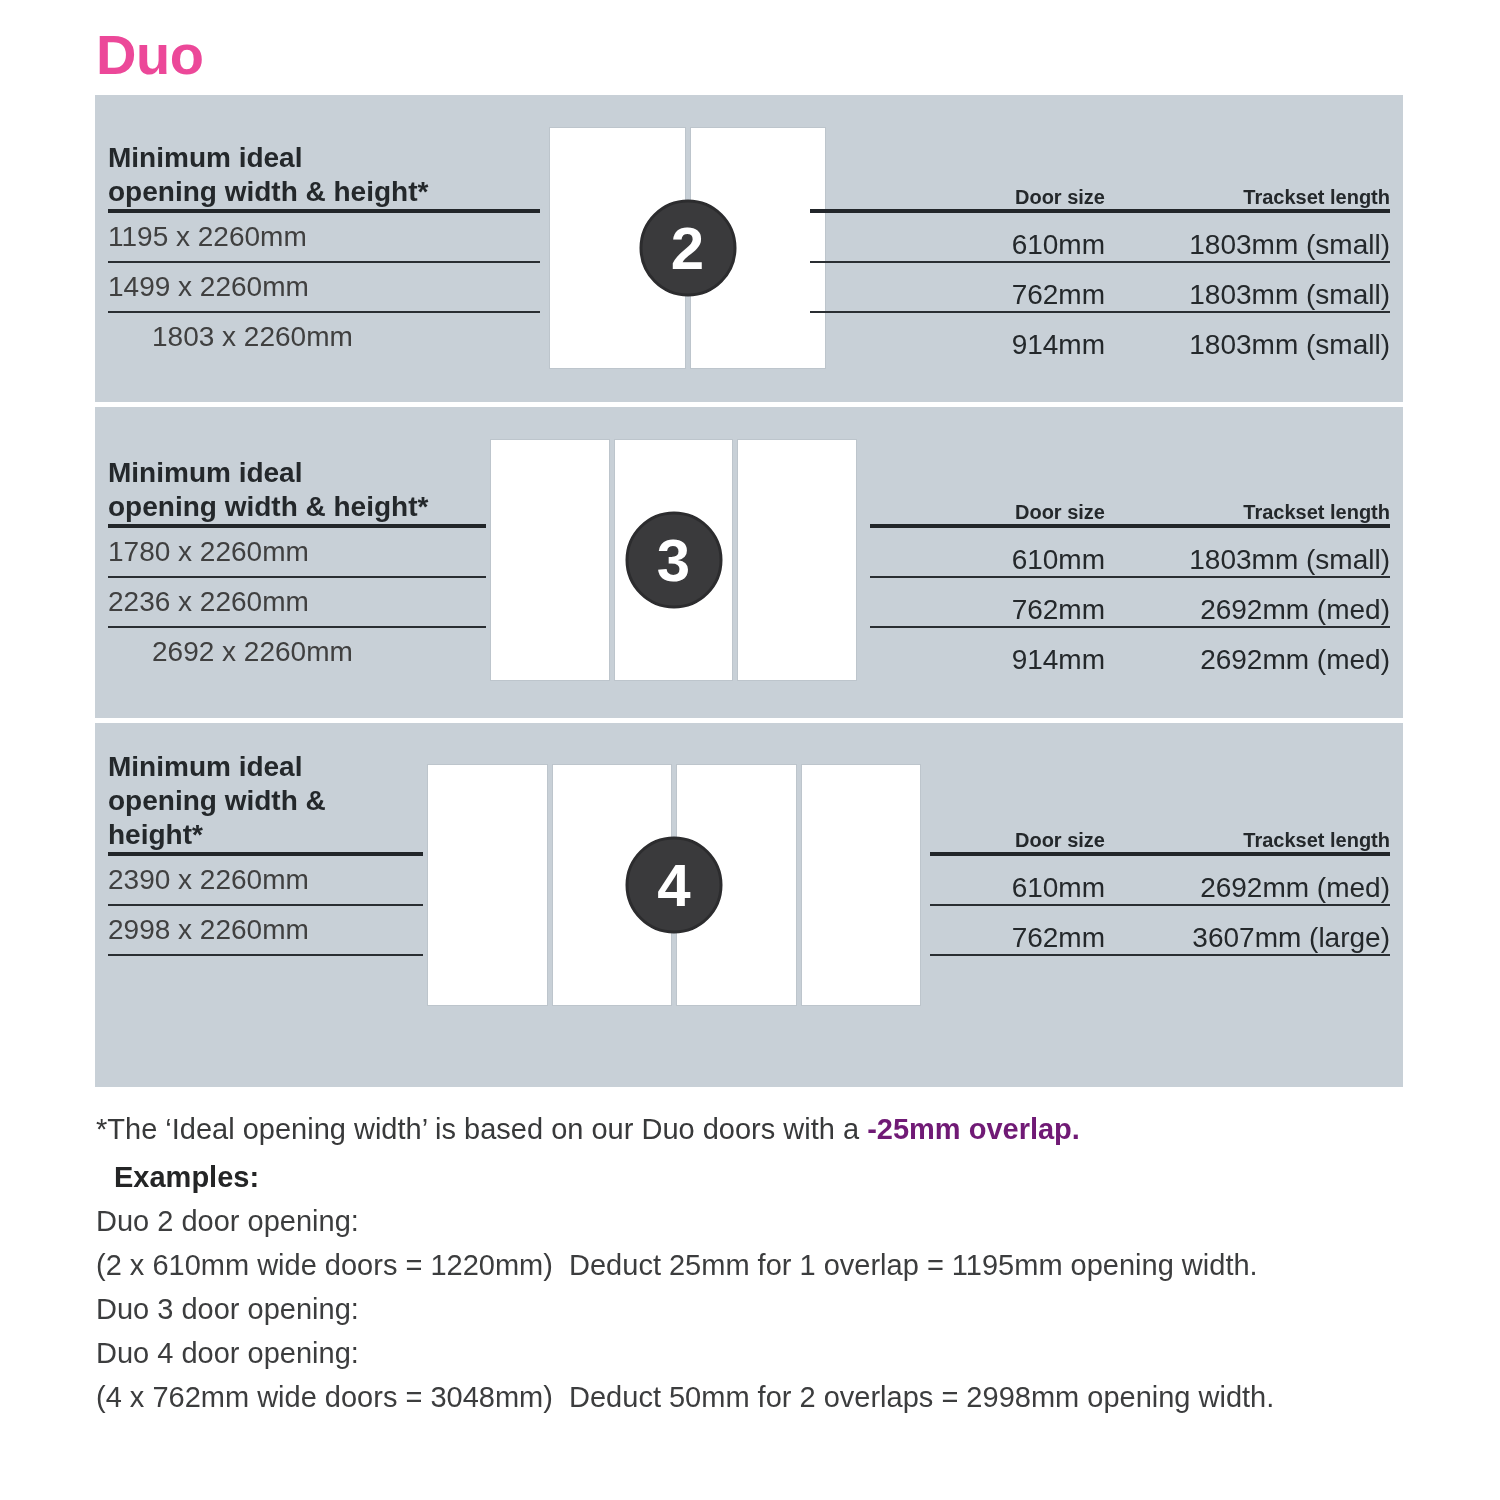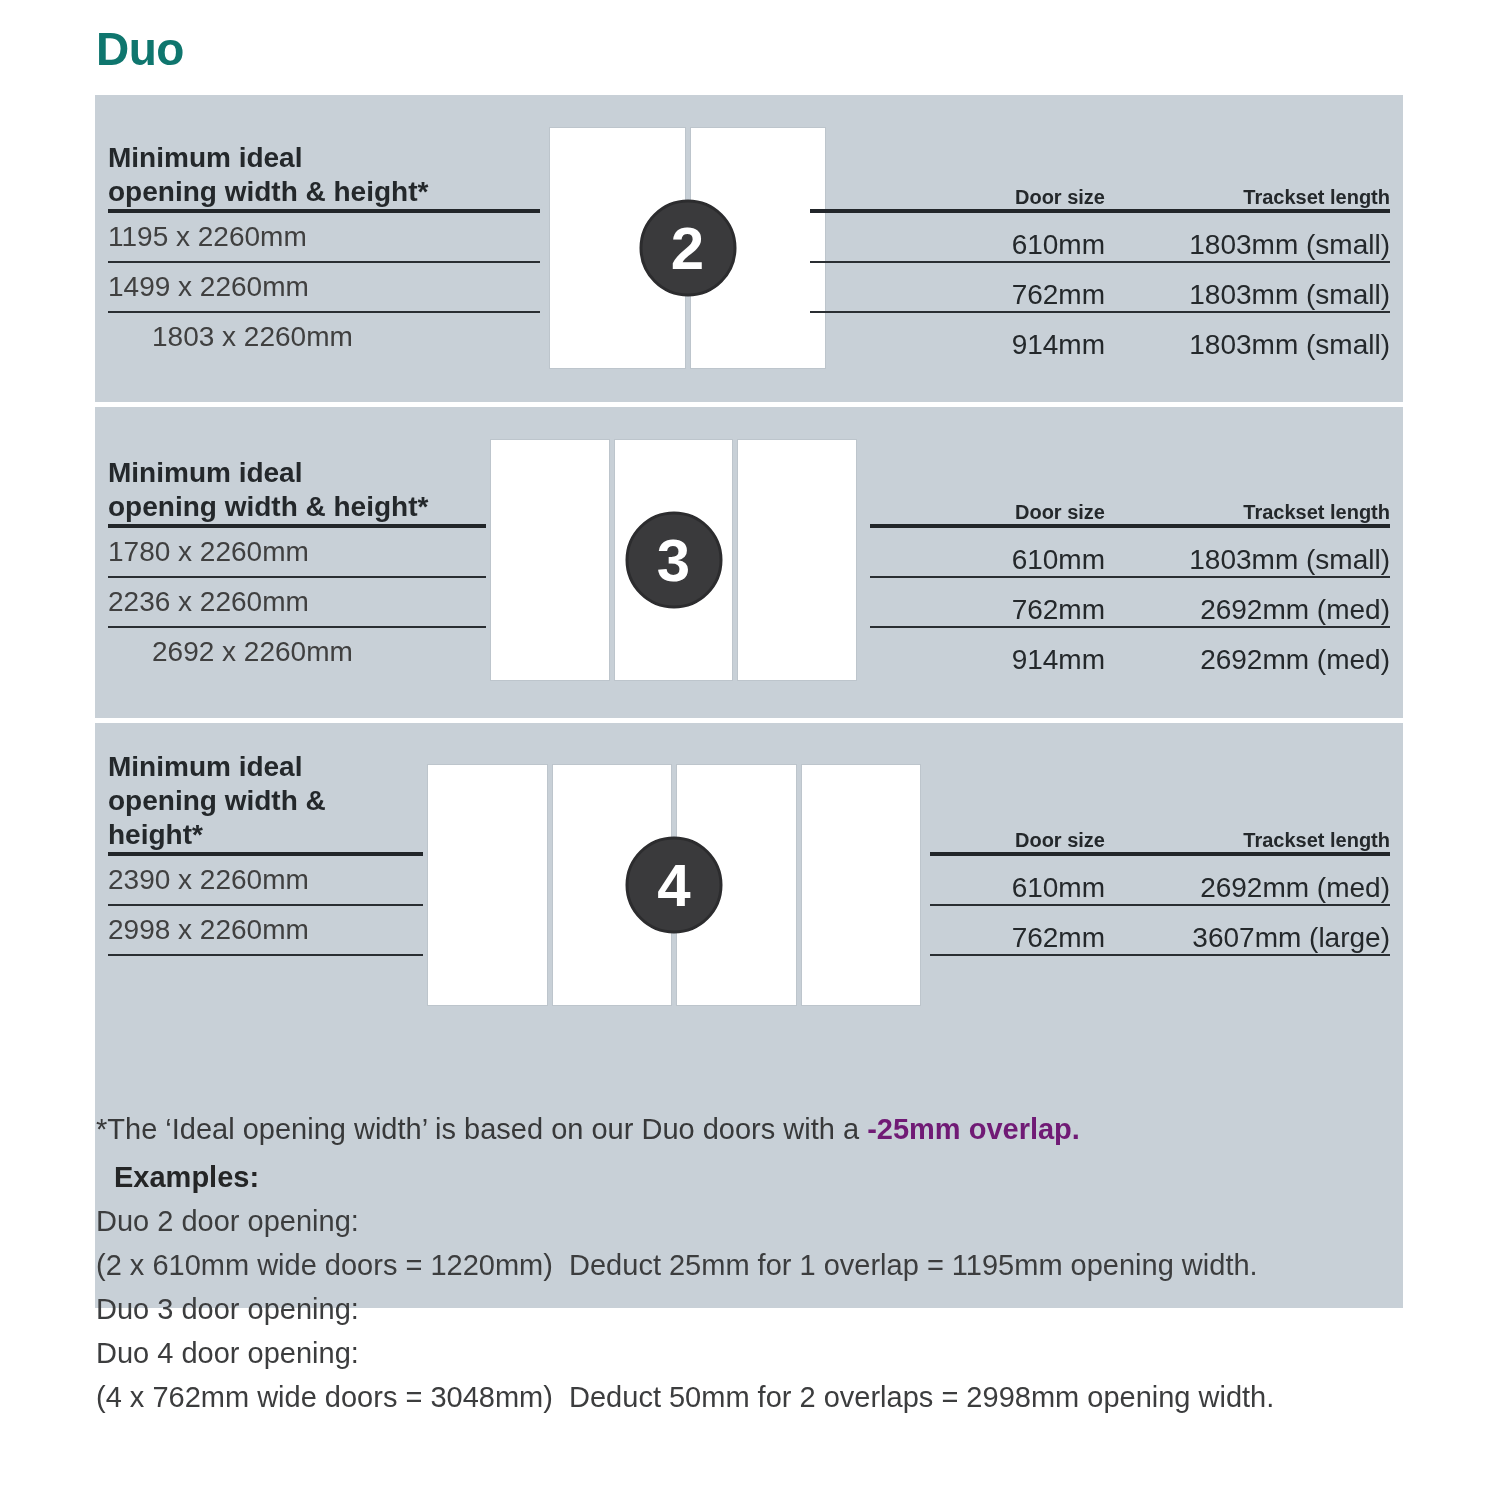--- a/index.html
+++ b/index.html
@@ -1,22 +1,22 @@
 <!DOCTYPE html>
 <html><head>
 <meta charset="utf-8">
 <style>
   html,body{margin:0;padding:0;background:#ffffff;}
   .canvas{position:relative;width:1500px;height:1500px;background:#ffffff;
           font-family:"Liberation Sans", sans-serif;color:#24282b;overflow:hidden;}
 
-  .page-title{position:absolute;left:96px;top:22px;font-size:46px;font-weight:700;
-              letter-spacing:-0.5px;color:#0f766e;margin:0;}
+  .page-title{position:absolute;left:96px;top:22px;font-size:56px;font-weight:700;
+              letter-spacing:-0.5px;color:#ec4899;margin:0;}
 
-  .panel{position:absolute;left:95px;top:95px;width:1308px;height:1213px;background:#c8d0d7;}
+  .panel{position:absolute;left:95px;top:95px;width:1308px;height:992px;background:#c8d0d7;}
 
   .sec{position:relative;box-sizing:border-box;}
   .sec.s1{height:307px;}
   .sec.s2{height:316px;border-top:5px solid #ffffff;}
   .sec.s3{height:325px;border-top:5px solid #ffffff;}
 
   
   .left{position:absolute;}
   .s1 .left{left:13px;top:45px;width:432px;}
   .s2 .left{left:13px;top:48px;width:378px;}

